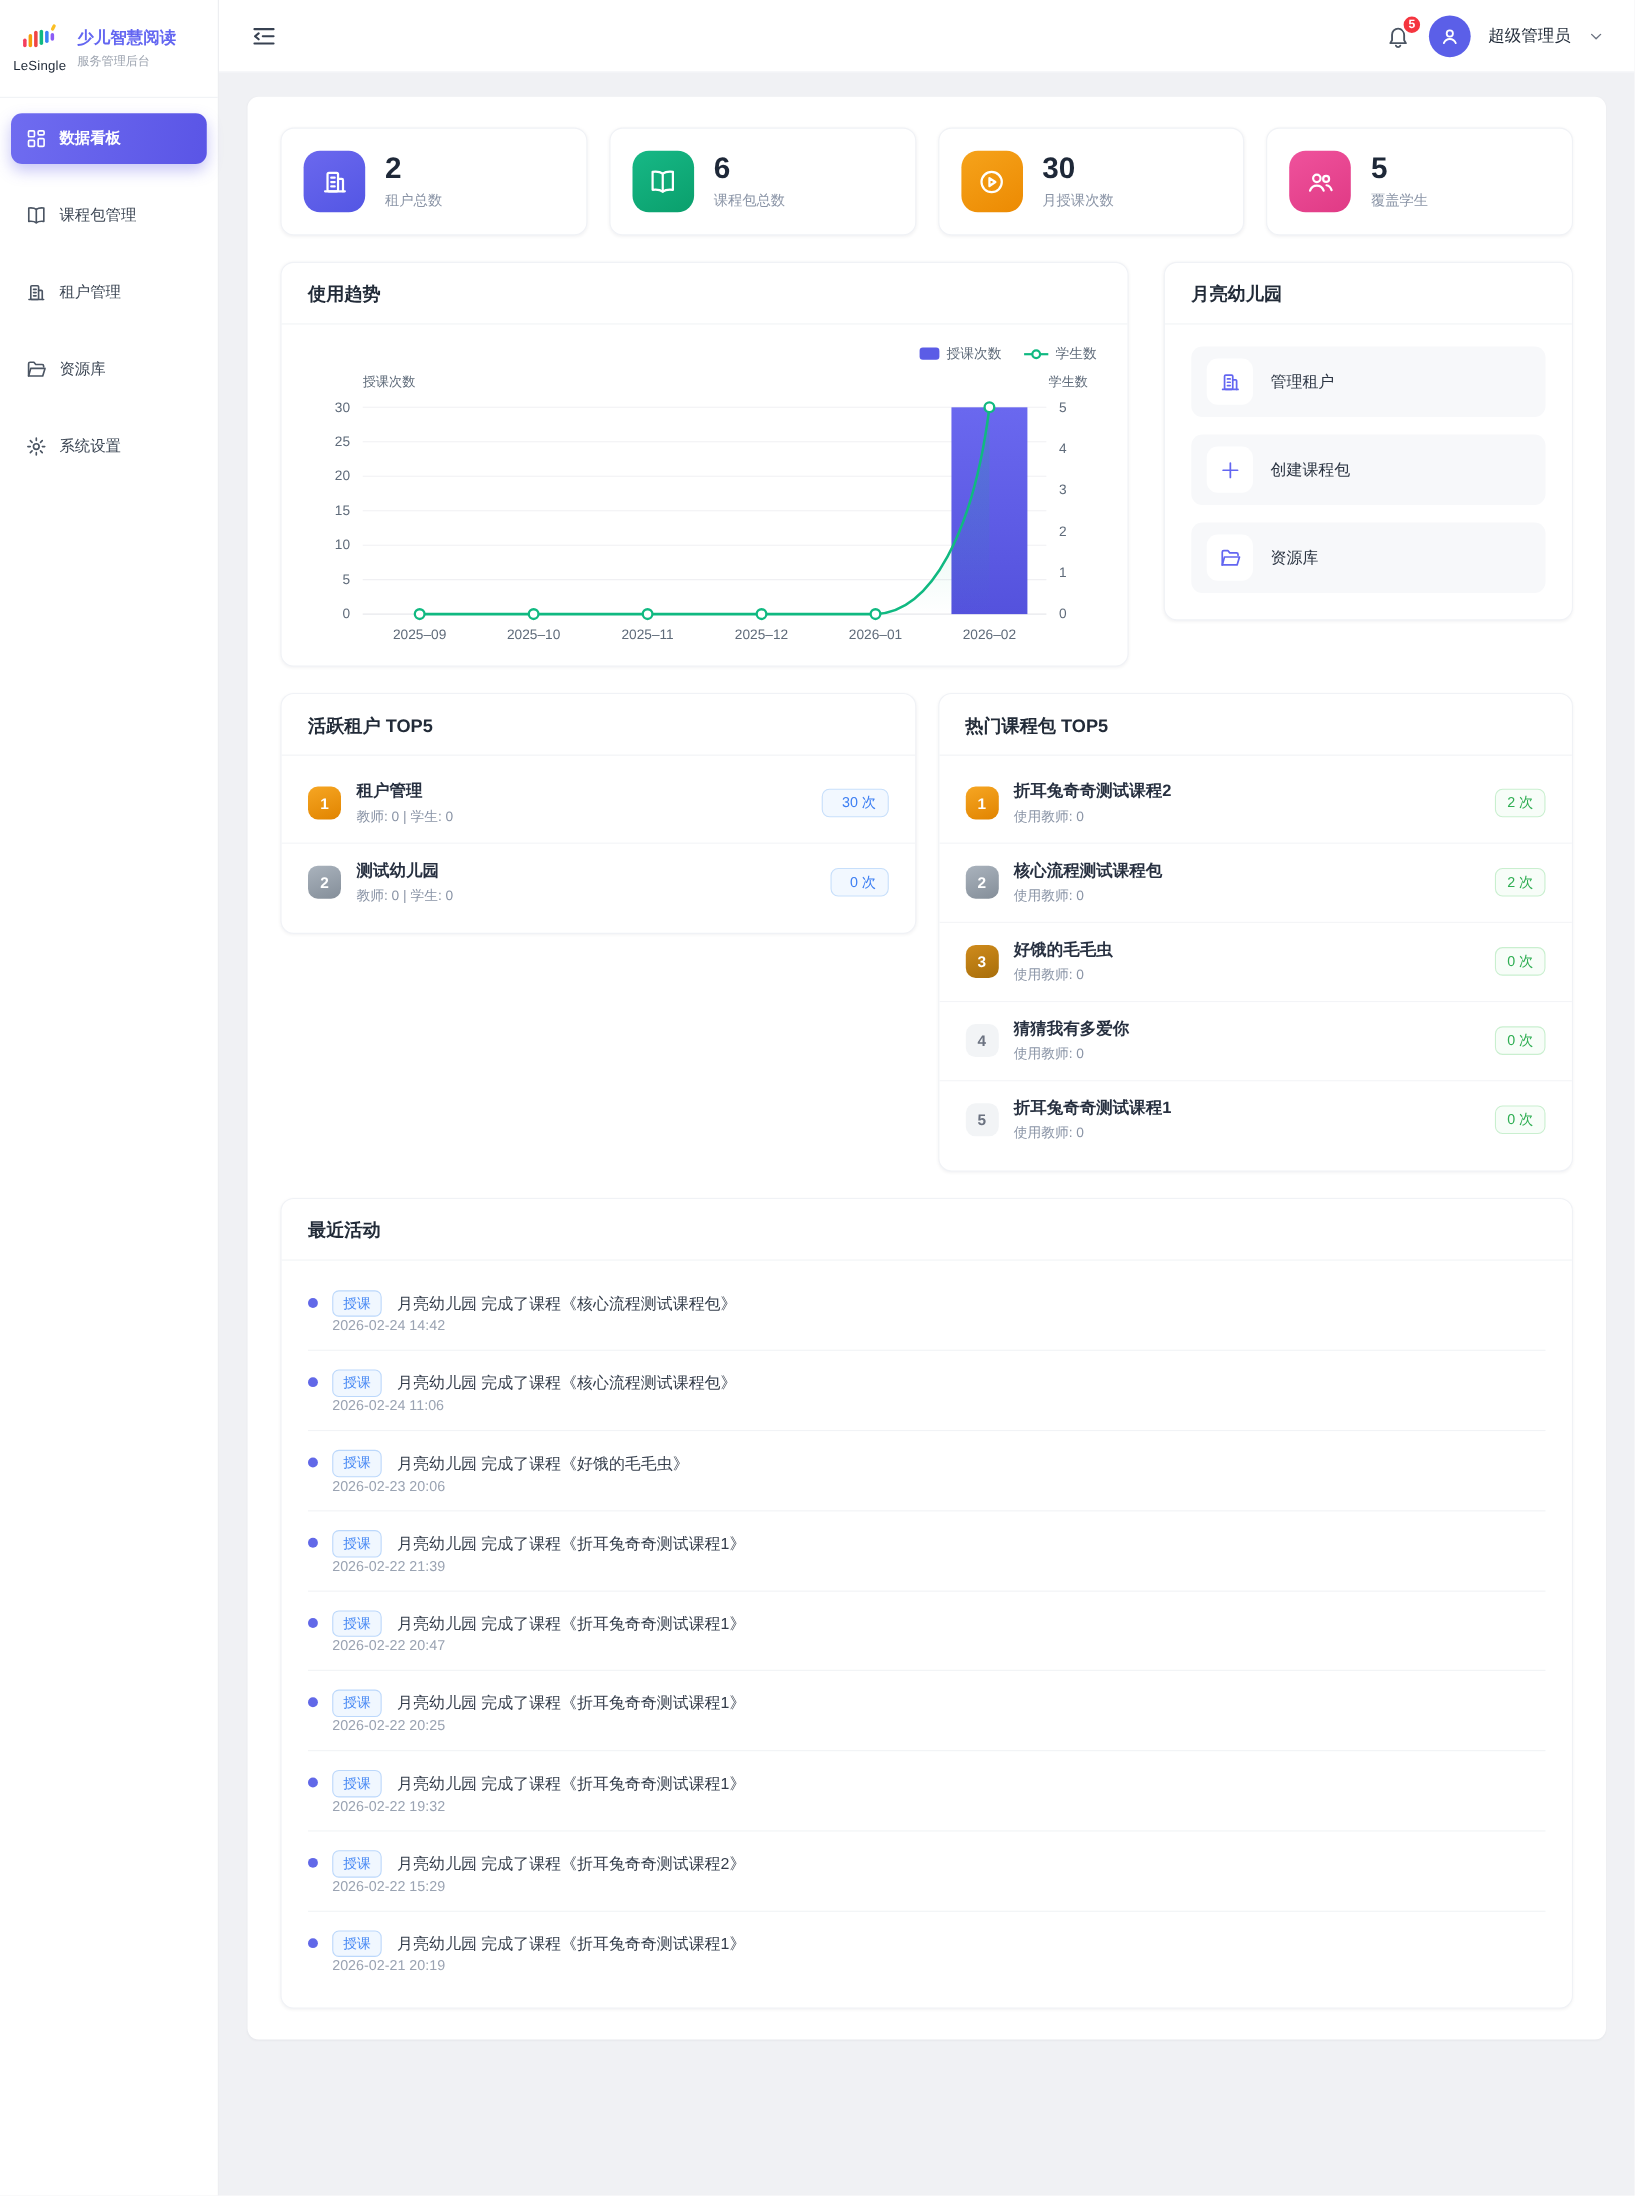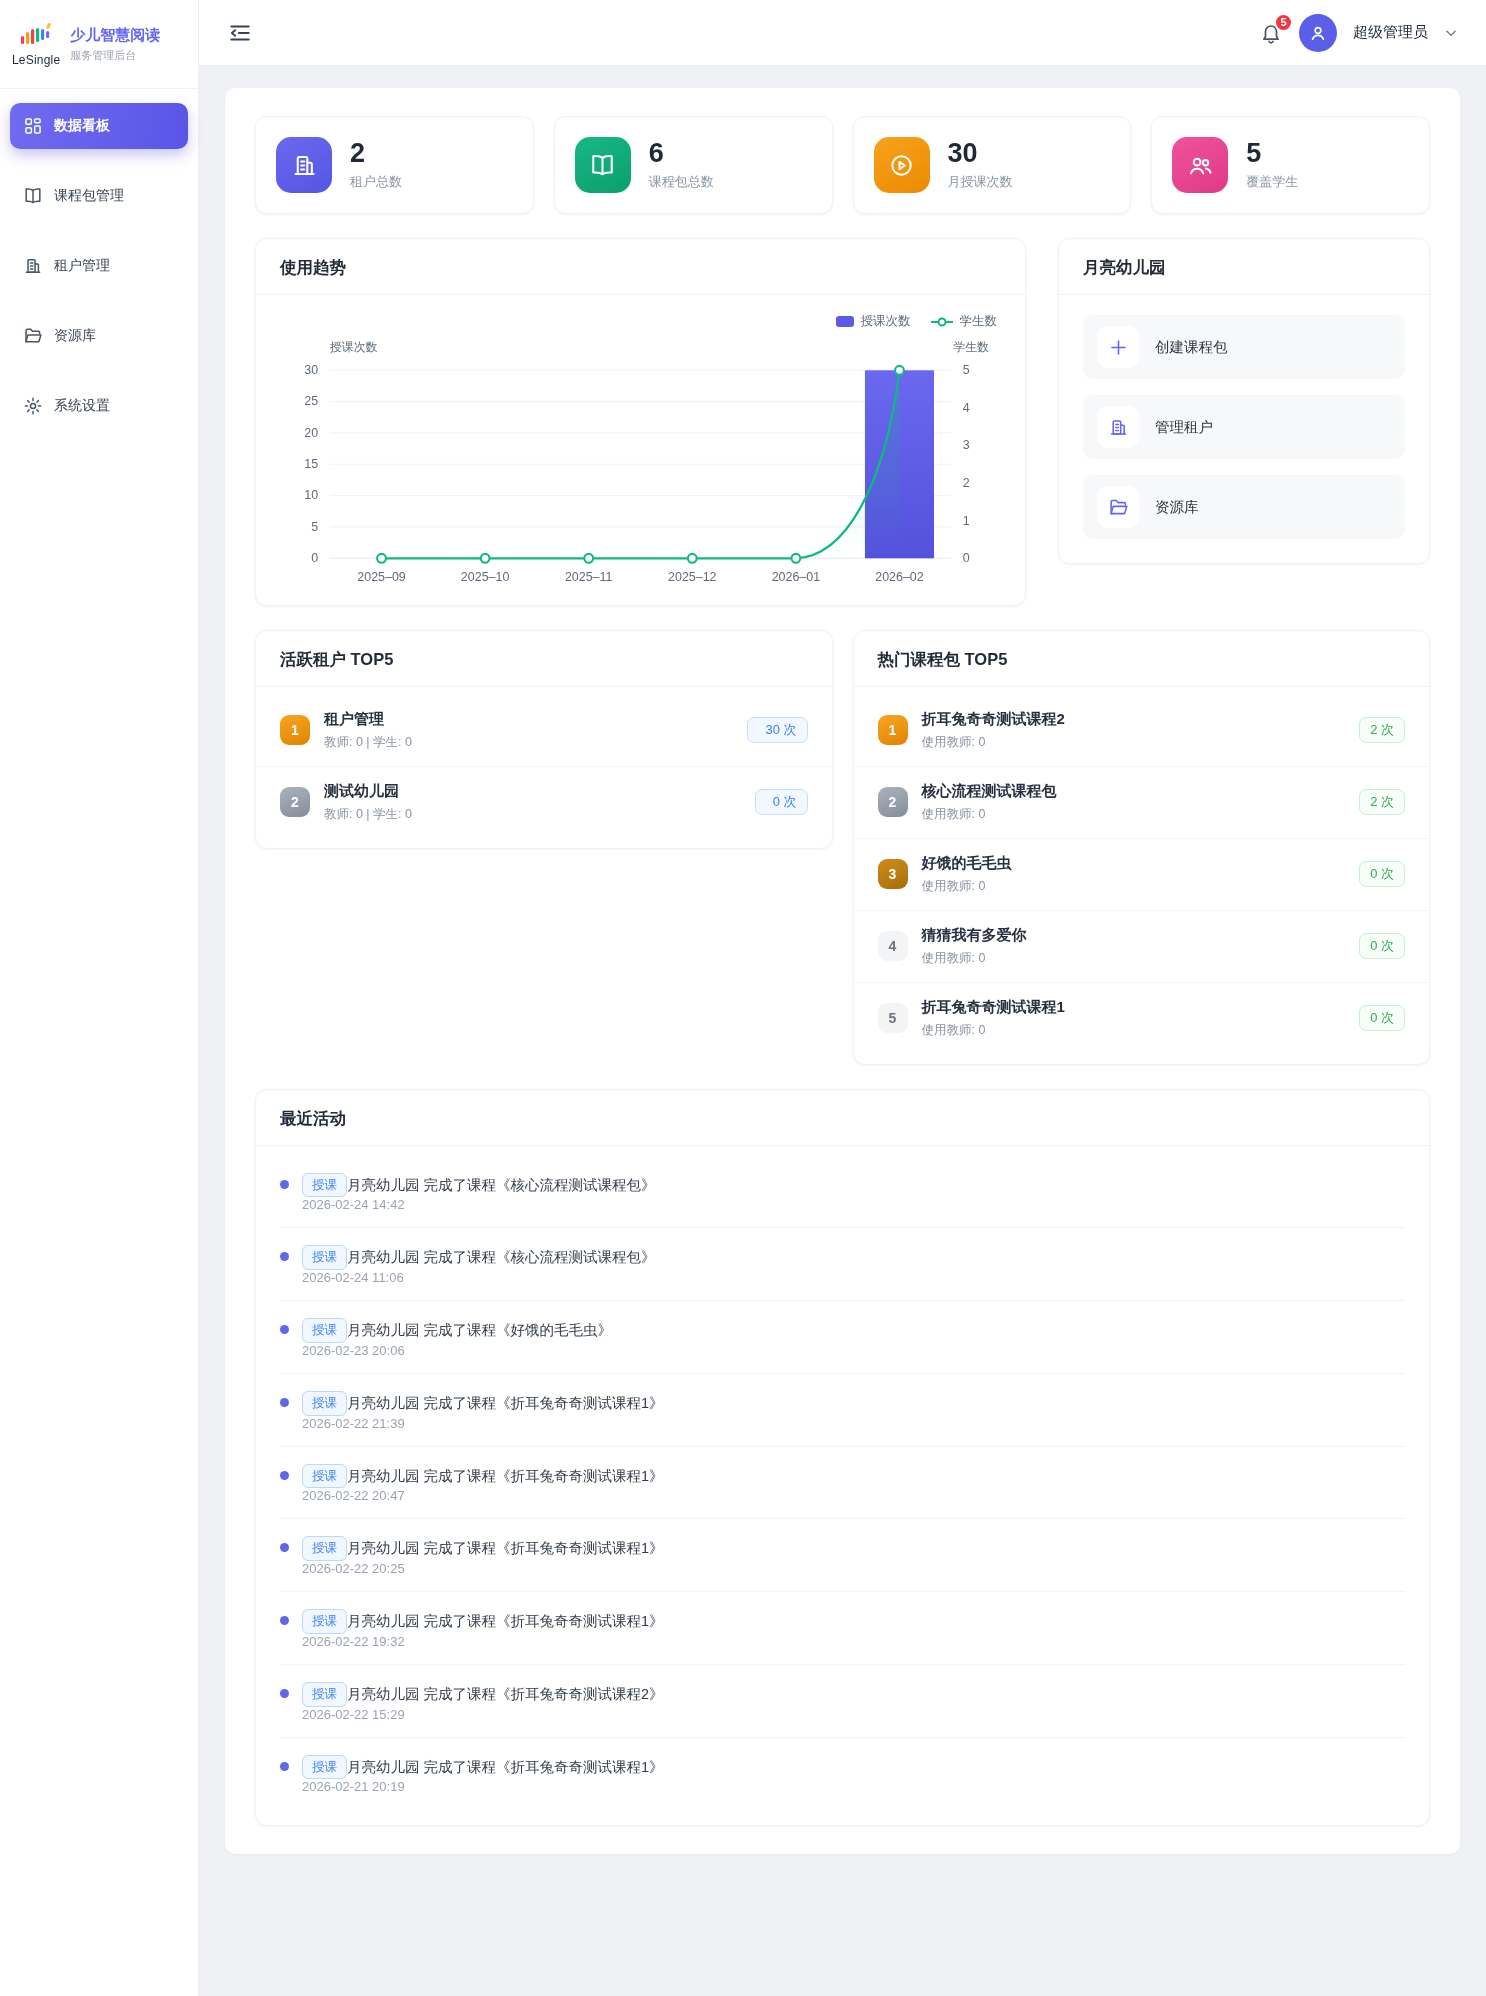--- a/index.html
+++ b/index.html
@@ -74,21 +74,21 @@
   .rank-meta { font-size:12.5px; color:#8a94a6; margin-top:5px; }
   .count-badge { margin-left:auto; font-size:13px; padding:3px 10px; border-radius:7px; white-space:nowrap;}
   .count-blue { color:#3d7ff3; background:#f2f8ff; border:1px solid #c7dffb;padding-left:17px; }
   .count-green { color:#2fae53; background:#f7fdf8; border:1px solid #c9efcf; }
 
   .activity-list { padding:10px 24px 16px; }
   .activity-row { display:flex; gap:13px; padding:17px 0 15px; border-bottom:1px solid #f1f3f6; }
   .activity-row:last-child { border-bottom:none; }
   .act-dot { width:9px; height:9px; border-radius:50%; margin-top:7px; flex:0 0 9px;}
   .dot-blue { background:#6168e8; } .dot-green { background:#10b981; }
-  .act-line { display:flex; align-items:center; gap:0; }
+  .act-line { display:flex; align-items:center; gap:14px; }
   .act-tag { font-size:12.5px; padding:2px 9px; border-radius:6px; line-height:1.5;}
   .tag-blue { color:#4285f4; border:1px solid #bcd8fb; background:#f0f7ff; }
   .tag-green { color:#35b558; border:1px solid #bce8c5; background:#f4fcf5; }
   .act-text { font-size:14.5px; color:#333c4a; }
   .act-time { font-size:13px; color:#9aa3b2; }
 </style>
 </head>
 <body>
 
 <div id="app">
@@ -329,35 +329,35 @@
           </div>
         </section>
 
         <section class="card">
           <div class="card-head">月亮幼儿园</div>
           <div class="quick-body" id="quick-host">
 
           <div class="quick-btn">
                 <span class="quick-icon">
                   <svg class="ic" viewBox="0 0 24 24" fill="none" stroke="currentColor" stroke-width="1.8" stroke-linecap="round" stroke-linejoin="round">
-                    <path d="M12 4.5v15M4.5 12h15"></path>
-                  </svg>
-                </span>
-                <span>创建课程包</span>
-              </div>
-              <div class="quick-btn">
-                <span class="quick-icon">
-                  <svg class="ic" viewBox="0 0 24 24" fill="none" stroke="currentColor" stroke-width="1.8" stroke-linecap="round" stroke-linejoin="round">
                     <rect x="6" y="4.5" width="8.5" height="15" rx="1.2"></rect>
                     <path d="M14.5 9.5h3a1 1 0 0 1 1 1v9"></path>
                     <path d="M9 8.5h2.8M9 12h2.8M9 15.5h2.8"></path>
                     <path d="M4 19.5h16"></path>
                   </svg>
                 </span>
                 <span>管理租户</span>
+              </div>
+              <div class="quick-btn">
+                <span class="quick-icon">
+                  <svg class="ic" viewBox="0 0 24 24" fill="none" stroke="currentColor" stroke-width="1.8" stroke-linecap="round" stroke-linejoin="round">
+                    <path d="M12 4.5v15M4.5 12h15"></path>
+                  </svg>
+                </span>
+                <span>创建课程包</span>
               </div>
               <div class="quick-btn">
                 <span class="quick-icon">
                   <svg class="ic" viewBox="0 0 24 24" fill="none" stroke="currentColor" stroke-width="1.8" stroke-linecap="round" stroke-linejoin="round">
                     <path d="M3.6 19V5.6A1.6 1.6 0 0 1 5.2 4h4.2l2 2.4h7a1.6 1.6 0 0 1 1.6 1.6V9"></path>
                     <path d="M3.6 19l2.3-8.3h15.6L19 19H3.6Z"></path>
                   </svg>
                 </span>
                 <span>资源库</span>
               </div>

